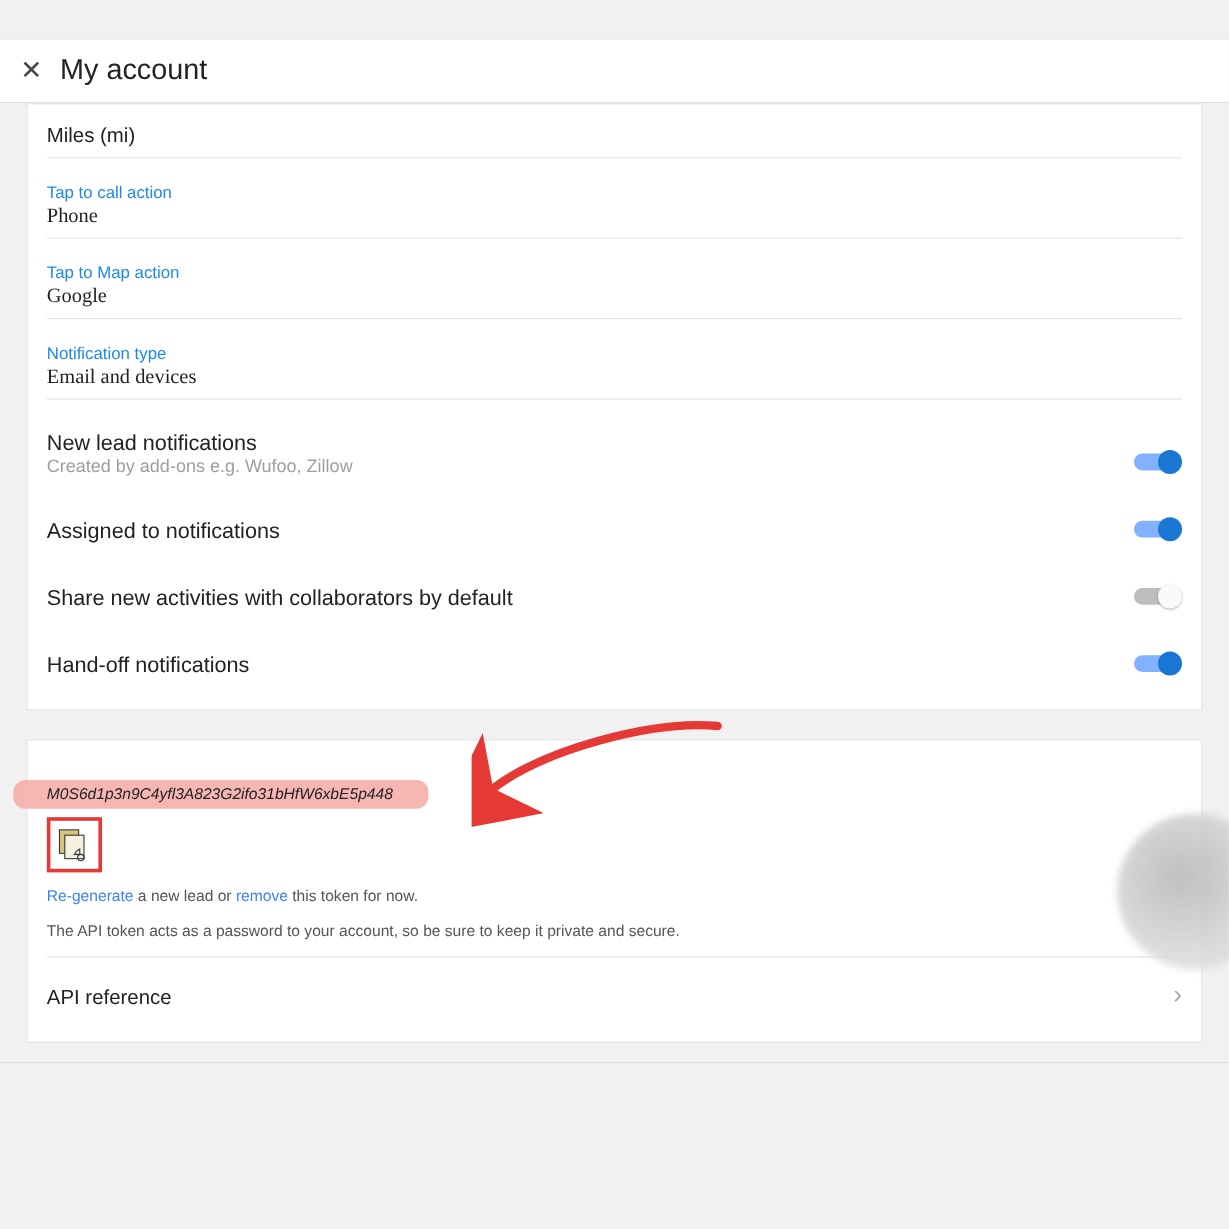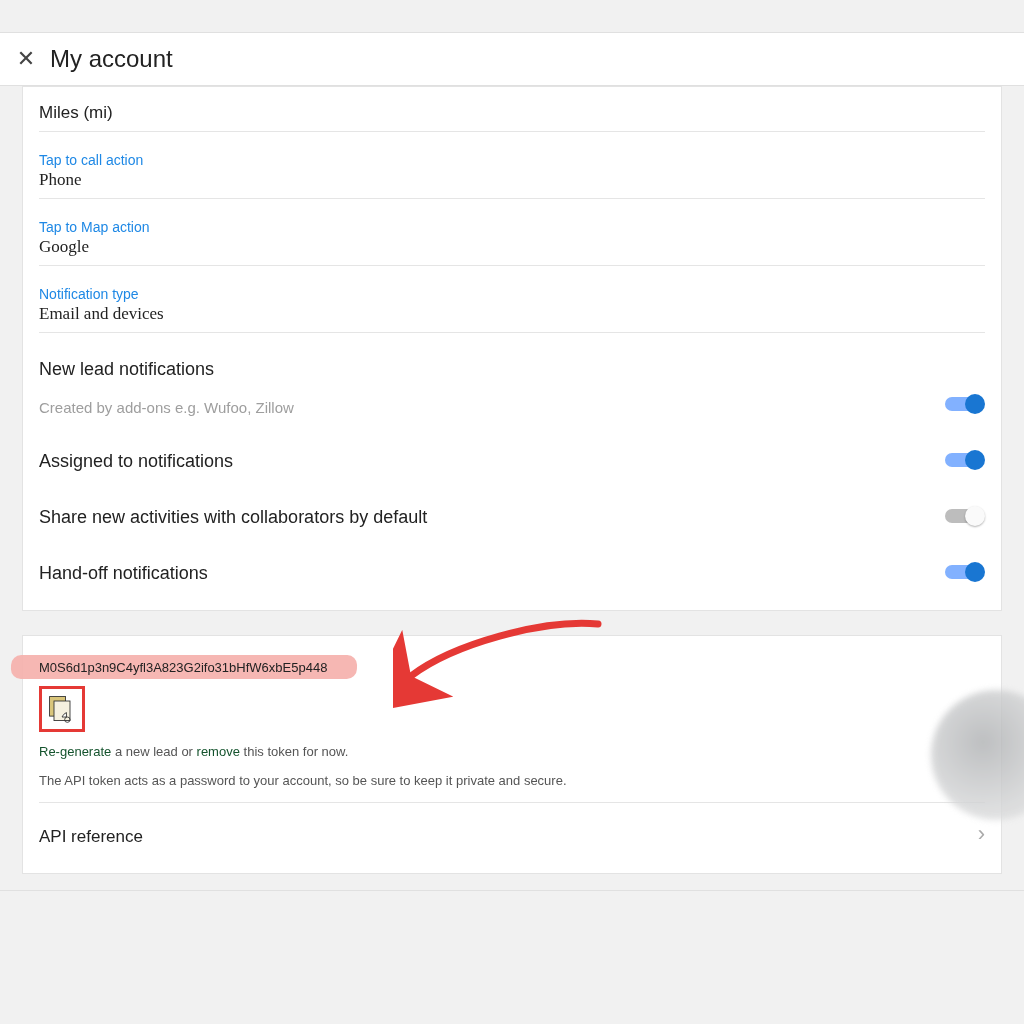--- a/index.html
+++ b/index.html
@@ -72,21 +72,21 @@
     justify-content: space-between;
     padding: 18px 0 8px 0;
   }
   .toggle-left .title {
     font-size: 18px;
     color: #222;
   }
   .toggle-left .sub {
     font-size: 15px;
     color: #9e9e9e;
-    margin-top: 19px;
+    margin-top: 0;
   }
   .switch {
     width: 40px;
     height: 24px;
     position: relative;
   }
   .switch .track {
     position: absolute;
     width: 36px;
     height: 14px;
@@ -113,21 +113,22 @@
     padding: 18px 16px 8px 16px;
     position: relative;
   }
   .api-label {
     font-size: 14px;
     color: #1e88e5;
   }
   .token-wrap {
     position: relative;
     display: inline-block;
-    margin-top: 4px;
+    margin-top: 18px;
+    font-style: italic;
   }
   .token-highlight {
     position: absolute;
     left: -28px;
     right: -30px;
     top: -3px;
     bottom: -3px;
     background: #f5b1ac;
     border-radius: 10px;
     opacity: .92;
@@ -151,21 +152,21 @@
     width: 46px;
     height: 46px;
     cursor: pointer;
   }
   .copy-svg { width: 32px; height: 32px; }
   .hint-line {
     font-size: 13px;
     color: #555;
     margin-top: 12px;
   }
-  .hint-line .link { color: #14532d; cursor: pointer; }
+  .hint-line .link { color: #3b82f6; cursor: pointer; }
   .sec-note {
     font-size: 13px;
     color: #555;
     margin-top: 14px;
     padding-bottom: 14px;
   }
   .api-ref-row {
     border-top: 1px solid #e5e5e5;
     padding: 18px 0 18px 0;
     display: flex;

